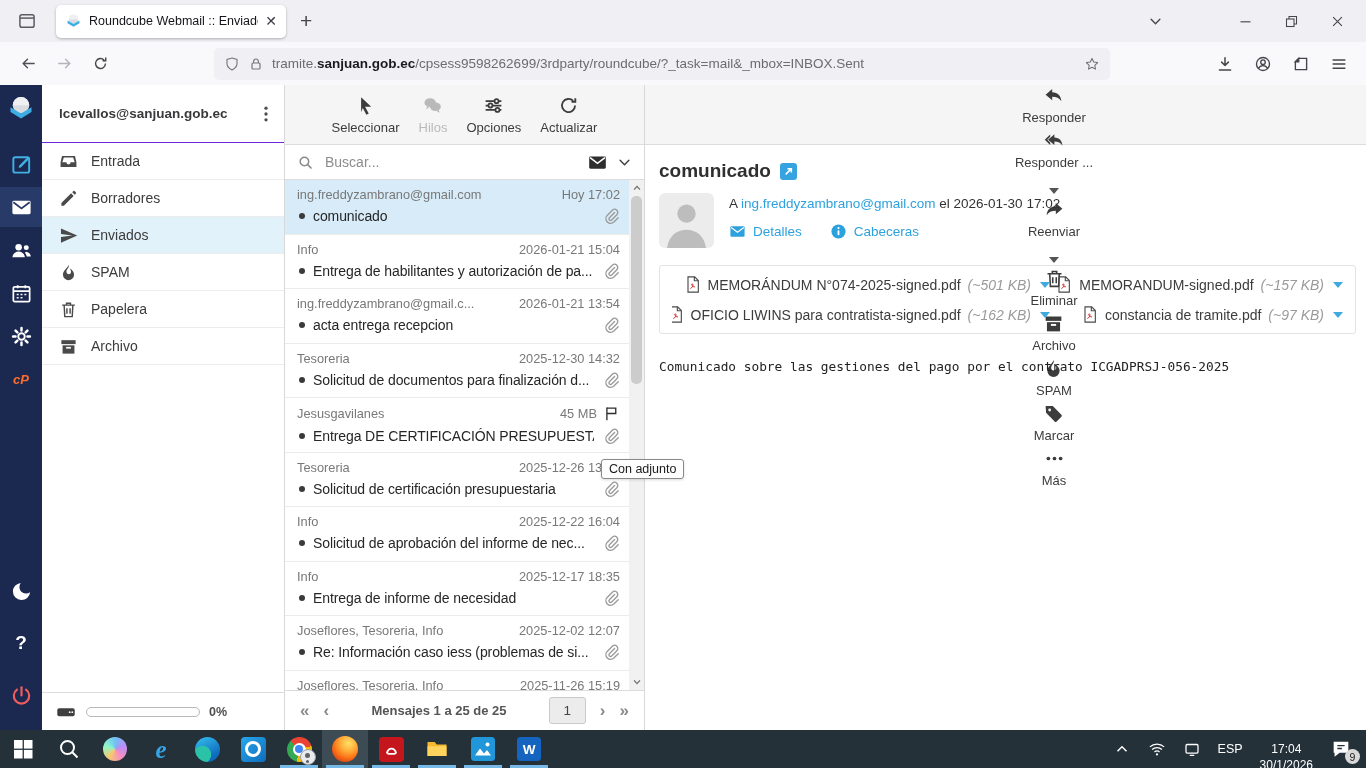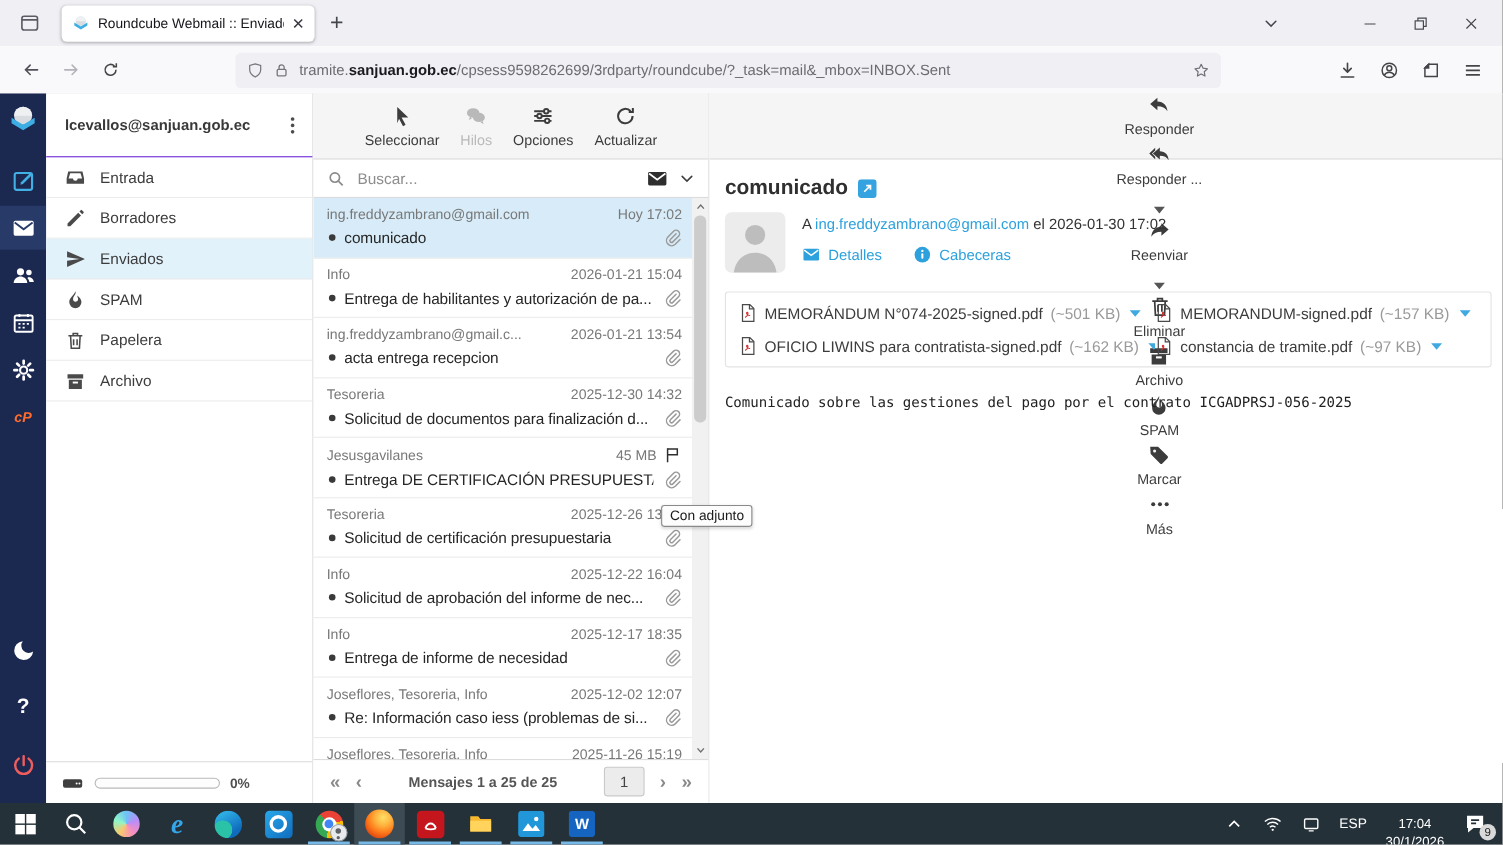--- a/index.html
+++ b/index.html
@@ -115,24 +115,24 @@
   .hdr{display:flex;margin-top:11px;}
   .avatar{width:55px;height:55px;border-radius:6px;background:#ececec;overflow:hidden;flex:none;}
   .hdr-right{margin-left:15px;padding-top:3px;}
   .toline{font-size:13.5px;color:#333;}
   .toline a{color:#2da1dd;text-decoration:none;}
   .hdr-links{display:flex;gap:28px;margin-top:12px;}
   .hlink{display:flex;align-items:center;gap:7px;color:#2da1dd;font-size:13.5px;}
   .hlink .ic{width:17px;height:17px;color:#2da1dd;}
   .attachments{margin:17px 10px 0 14px;border:1px solid #e3e3e3;border-radius:3px;padding:9px 12px;
     display:grid;grid-template-columns:378px 1fr;row-gap:11px;}
-  .att{display:flex;align-items:center;gap:7px;font-size:14px;white-space:nowrap;overflow:hidden;}
+  .att{display:flex;align-items:center;gap:7px;font-size:14px;white-space:nowrap;overflow:hidden;justify-content:flex-end;}
   .att .ic{width:16px;height:19px;}
   .att-name{color:#3c3c3c;}
-  .att-size{color:#9a9a9a;}
+  .att-size{color:#9a9a9a;font-style:italic;}
   .att-caret{width:0;height:0;border-left:5px solid transparent;border-right:5px solid transparent;
     border-top:6px solid #3fa9e0;margin-left:2px;}
   .mail-body{margin:25px 14px;font-family:"DejaVu Sans Mono","Liberation Mono",monospace;font-size:12.8px;color:#222;}
 
   
   .tooltip{position:absolute;left:601px;top:459px;background:#fdfdfd;border:1px solid #8a8a8a;border-radius:3px;
     padding:2px 7px;font-size:12.5px;color:#1a1a1a;box-shadow:0 1px 3px rgba(0,0,0,.15);z-index:50;}
 
   
   .taskbar{position:absolute;left:0;bottom:0;width:1366px;height:38px;background:#243139;display:flex;align-items:stretch;}

